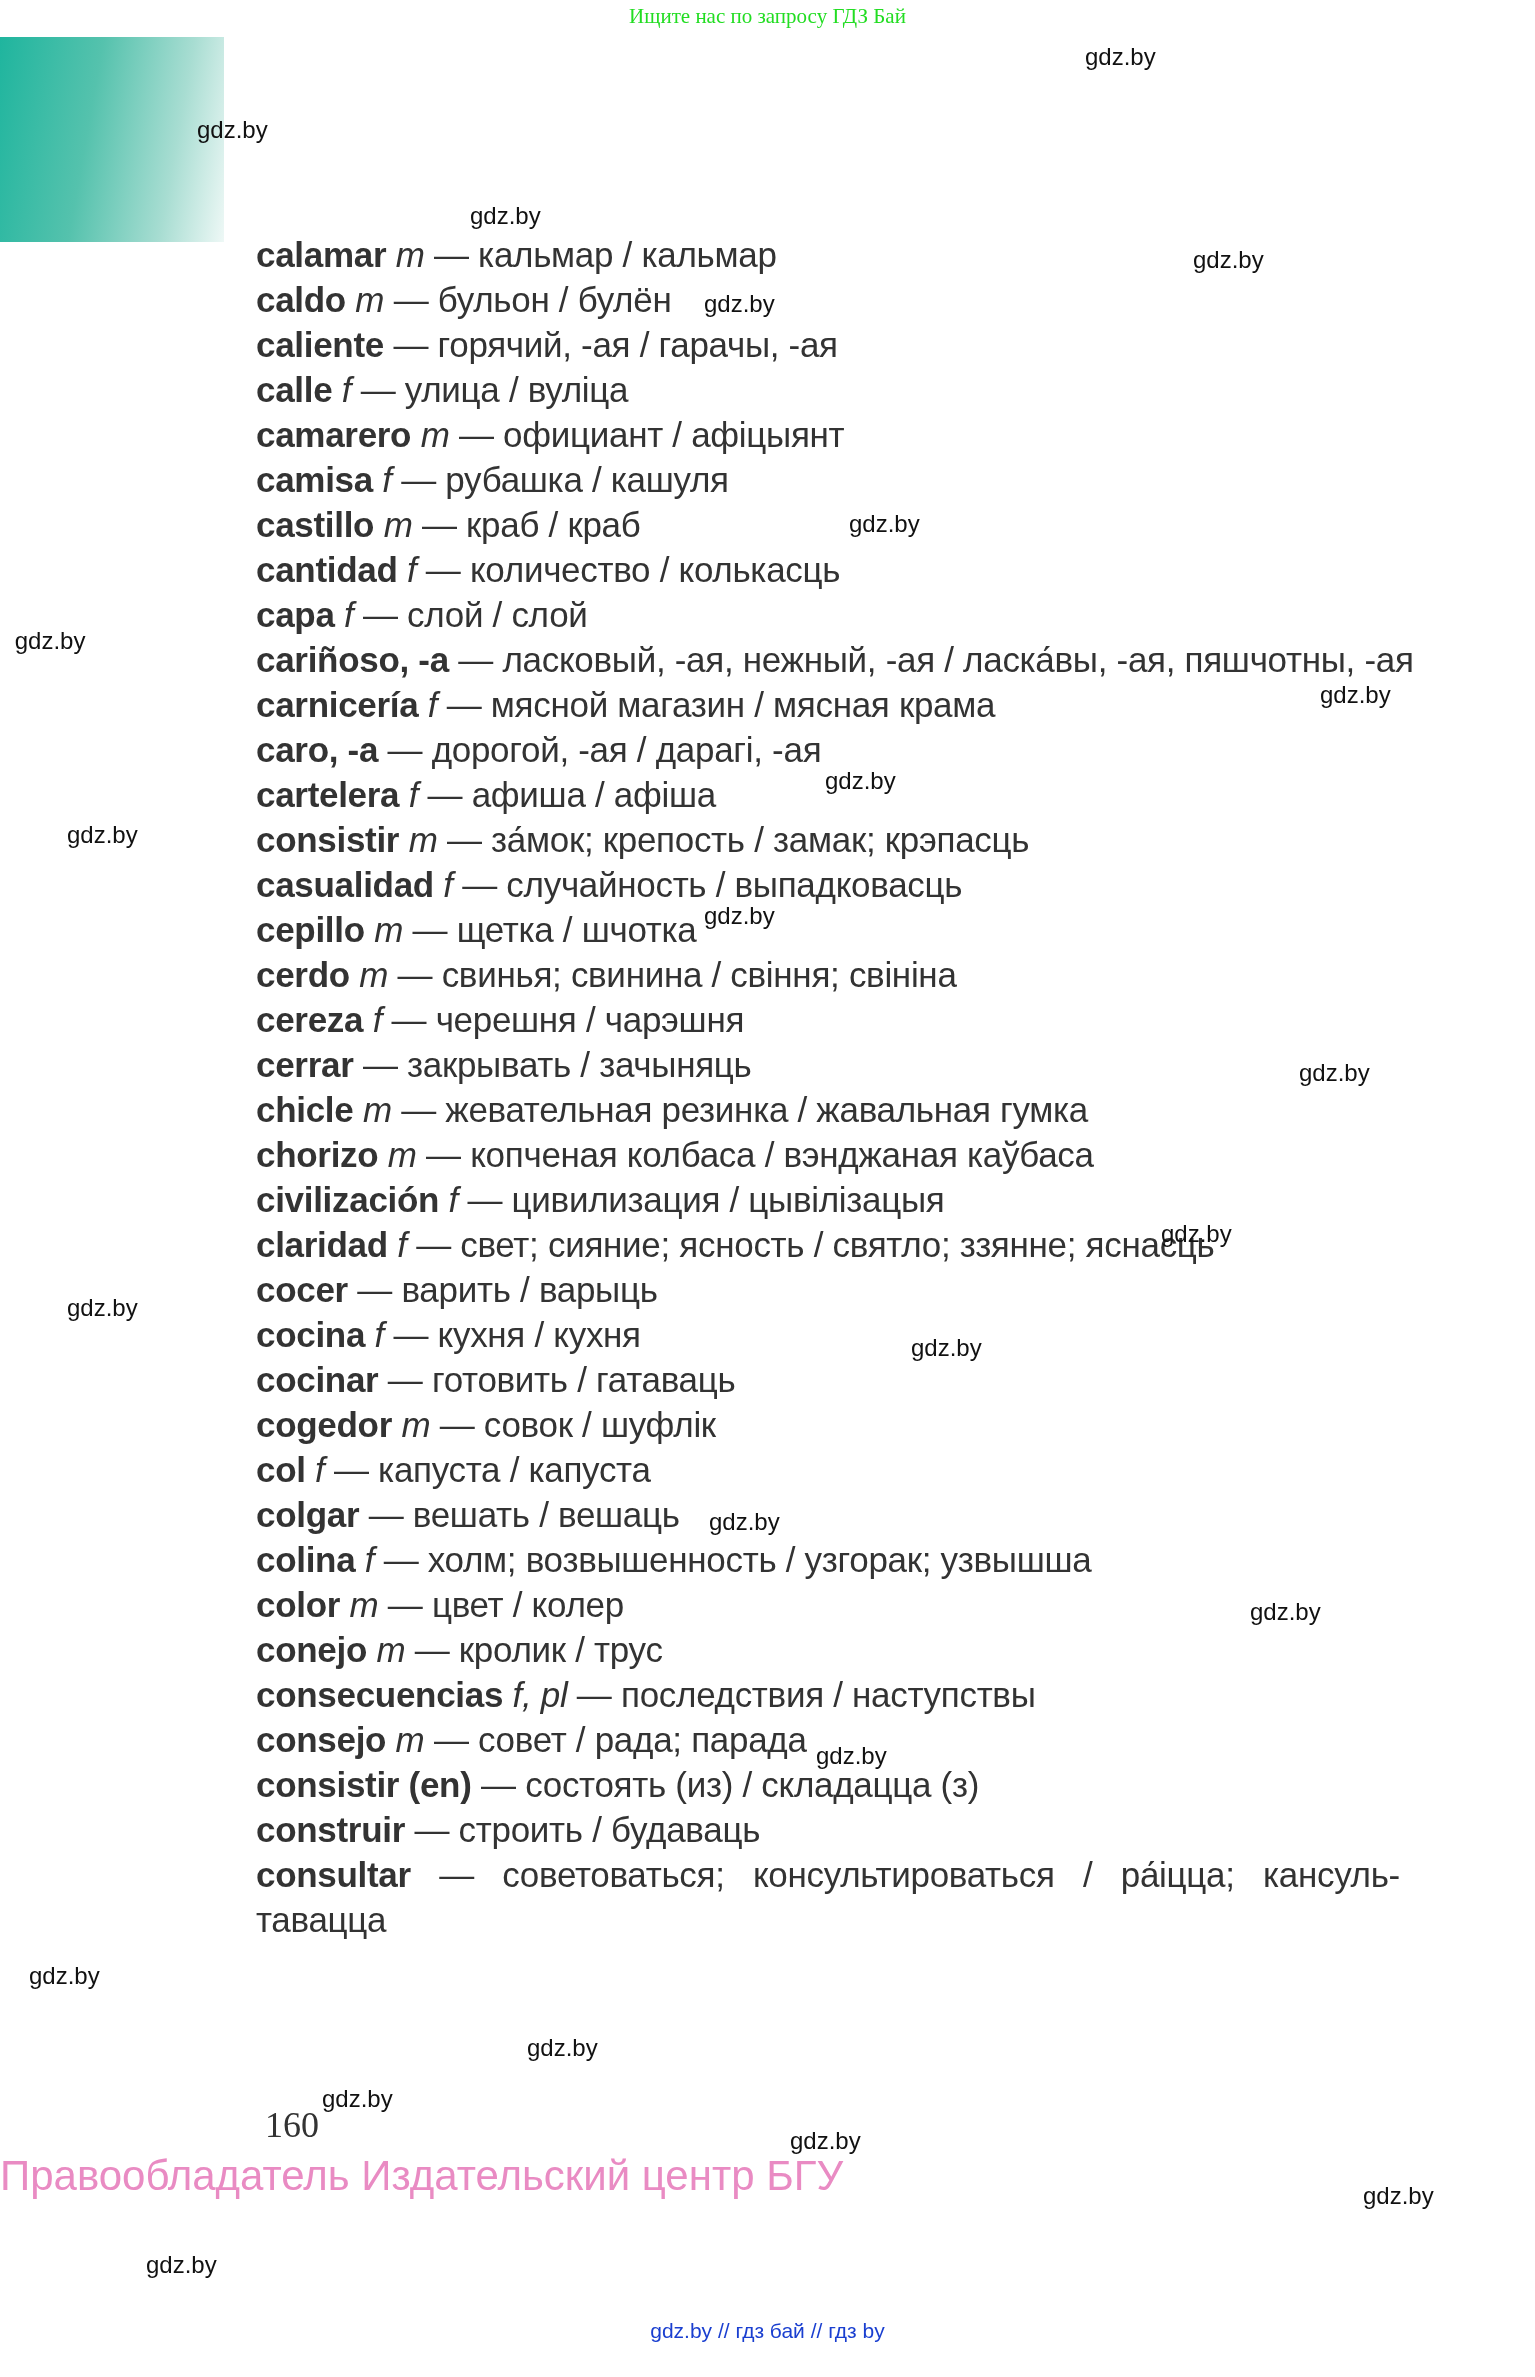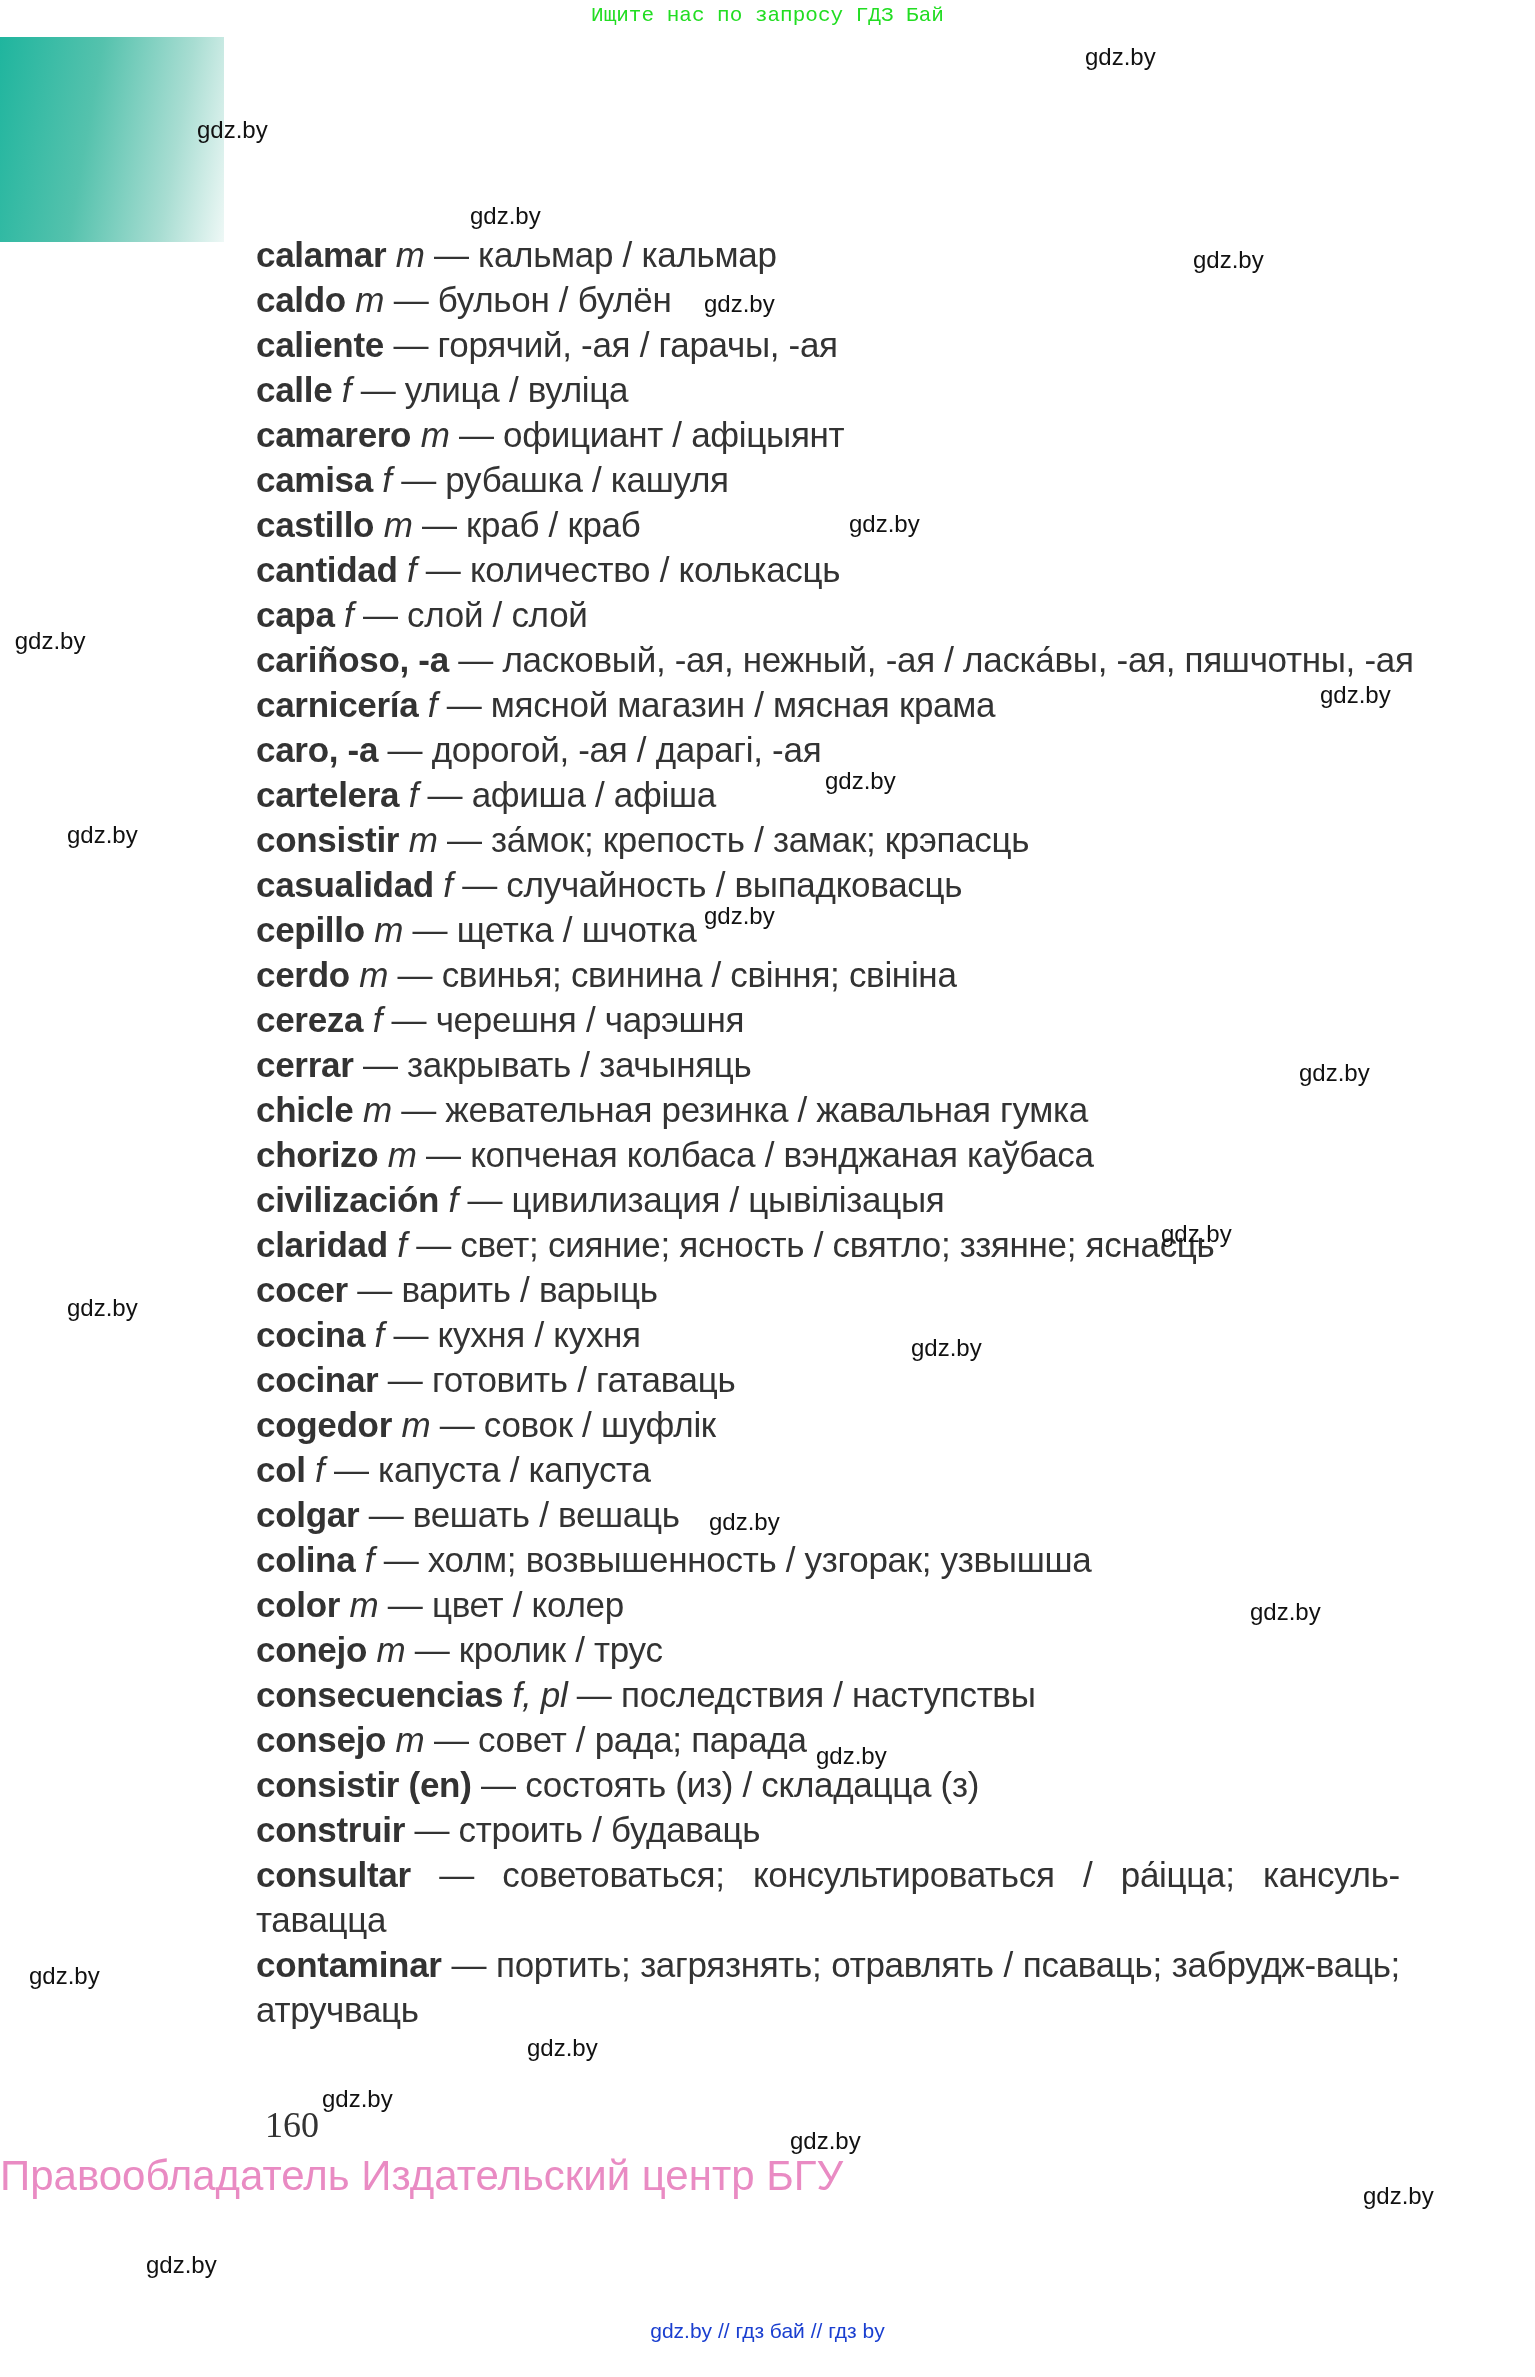--- a/index.html
+++ b/index.html
@@ -1,19 +1,19 @@
 <!DOCTYPE html>
 <html style="font-size:14px"><head>
 <meta charset="utf-8">
 <style>
   html, body { margin: 0; padding: 0; background: #ffffff; }
   body { width: 1535px; height: 2377px; position: relative; overflow: hidden;
          font-family: "Liberation Sans", sans-serif; color: #333333; }
   .top-banner { position: absolute; left: 0; width: 1535px; top: 3.5px; text-align: center;
-                color: #22dd22; font-size: 21px; font-family: Liberation Mono, monospace; }
+                color: #22dd22; font-size: 21px; font-family: Liberation Serif, serif; }
   .corner-gradient { position: absolute; left: 0; top: 37px; width: 224px; height: 205px;
                      background: linear-gradient(100deg, #1fb59e 0%, #55c2ad 40%, #a8ddd2 75%, #eef8f6 100%); }
   .entries { position: absolute; left: 224px; top: 232px; width: 1144px; margin-left: 32px; }
   .entry { font-size: 35px; line-height: 45px; letter-spacing: -0.3px; white-space: nowrap; }
   .entry.wrap { white-space: normal; text-align: justify; text-align-last: left; }
   .hw { font-weight: bold; color: #333333; }
   .gram { font-style: italic; }
   .tr { color: #333333; }
   .wm { position: absolute; font-size: 24px; color: #111111; font-family: "Liberation Sans", sans-serif; }
   .page-num { position: absolute; left: 224px; top: 2104px; font-size: 36px;
@@ -60,21 +60,20 @@
     <div class="entry"><span class="hw">col</span> <span class="gram">f</span> — <span class="tr">капуста / капуста</span></div>
     <div class="entry"><span class="hw">colgar</span> — <span class="tr">вешать / вешаць</span></div>
     <div class="entry"><span class="hw">colina</span> <span class="gram">f</span> — <span class="tr">холм; возвышенность / узгорак; узвышша</span></div>
     <div class="entry"><span class="hw">color</span> <span class="gram">m</span> — <span class="tr">цвет / колер</span></div>
     <div class="entry"><span class="hw">conejo</span> <span class="gram">m</span> — <span class="tr">кролик / трус</span></div>
     <div class="entry"><span class="hw">consecuencias</span> <span class="gram">f, pl</span> — <span class="tr">последствия / наступствы</span></div>
     <div class="entry"><span class="hw">consejo</span> <span class="gram">m</span> — <span class="tr">совет / рада; парада</span></div>
     <div class="entry"><span class="hw">consistir (en)</span> — <span class="tr">состоять (из) / складацца (з)</span></div>
     <div class="entry"><span class="hw">construir</span> — <span class="tr">строить / будаваць</span></div>
     <div class="entry wrap"><span class="hw">consultar</span> — <span class="tr">советоваться; консультироваться / ра́іцца; кансуль-​тавацца</span></div>
-    <div class="entry wrap"><span class="hw">contaminar</span> — <span class="tr">портить; загрязнять; отравлять / псаваць; забрудж-​ваць; атручваць</span></div>
   </div>
 
 <div id="watermarks">
     <div class="wm" style="left: 1085px; top: 43px;">gdz.by</div>
     <div class="wm" style="left: 197px; top: 116px;">gdz.by</div>
     <div class="wm" style="left: 470px; top: 202px;">gdz.by</div>
     <div class="wm" style="left: 1193px; top: 246px;">gdz.by</div>
     <div class="wm" style="left: 704px; top: 290px;">gdz.by</div>
     <div class="wm" style="left: 849px; top: 510px;">gdz.by</div>
     <div class="wm" style="left: 14.7px; top: 627px;">gdz.by</div>

